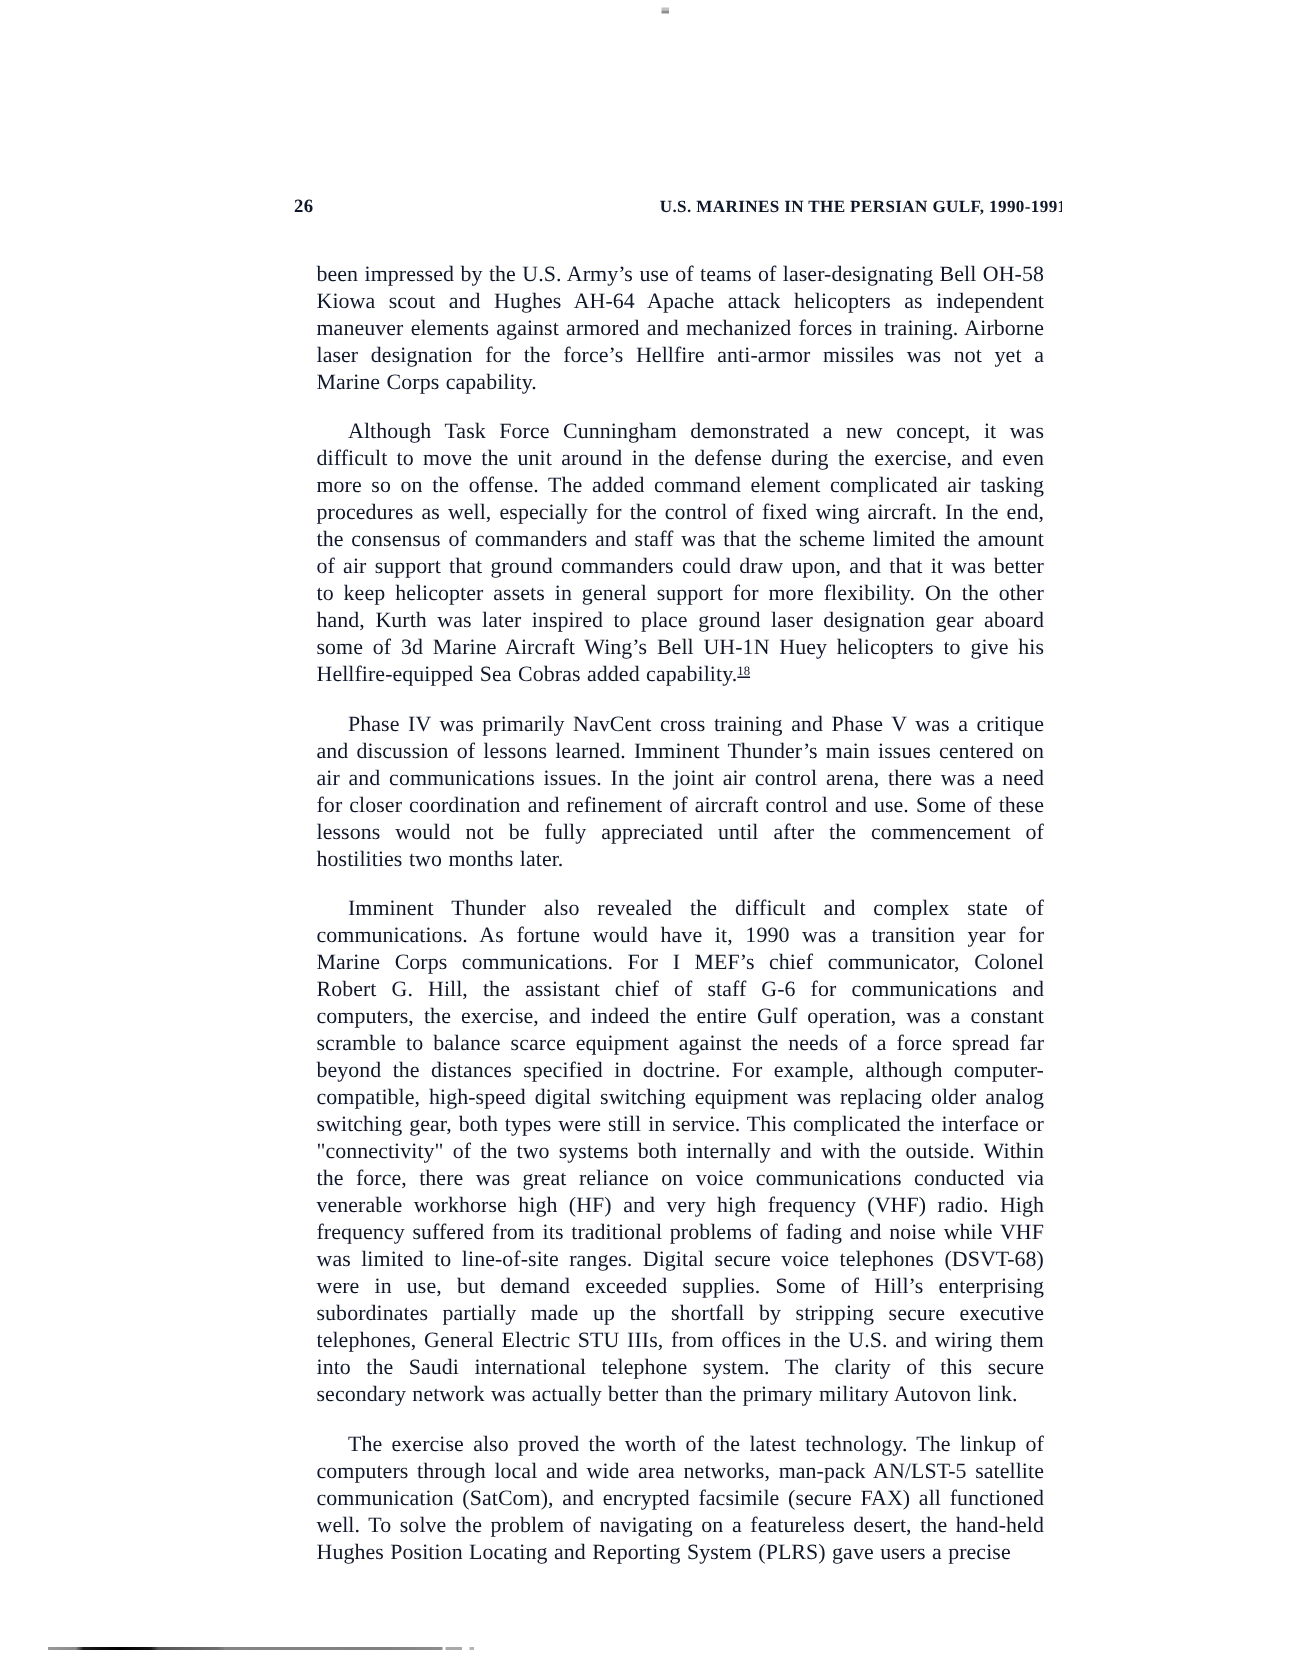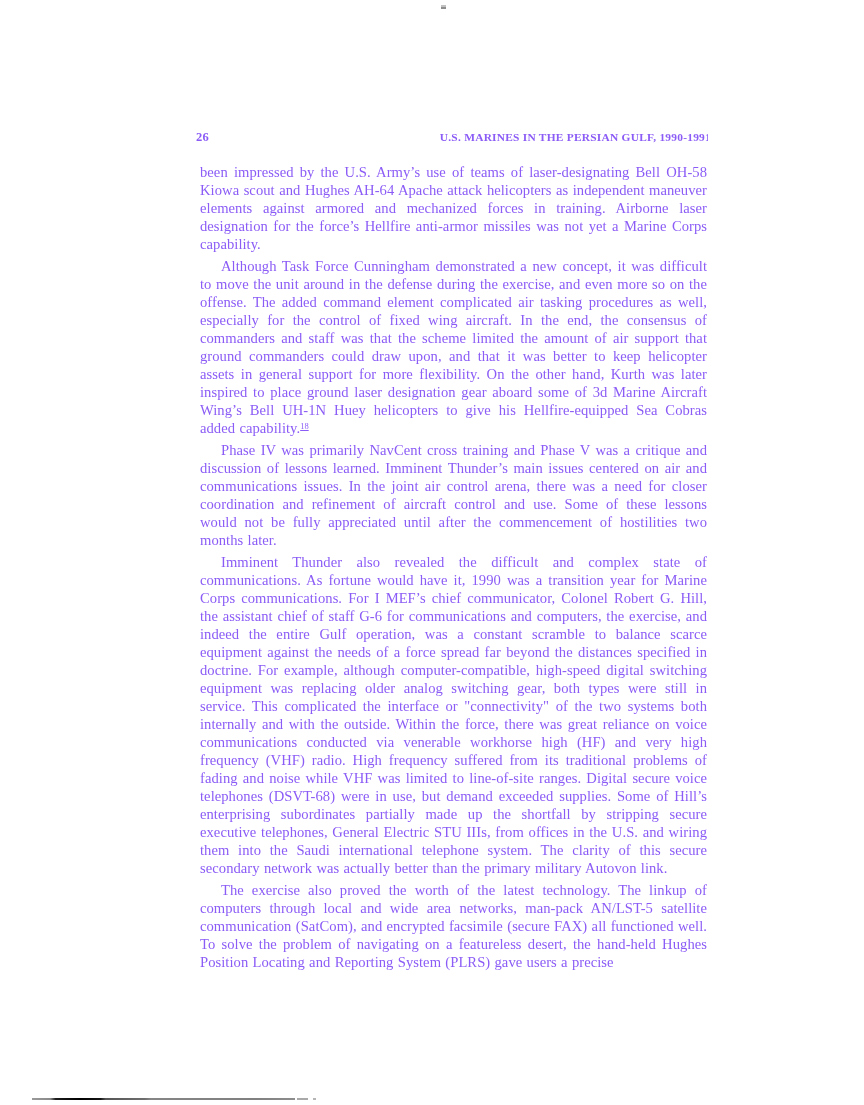--- a/index.html
+++ b/index.html
@@ -7,21 +7,21 @@
     padding: 0;
     background: #ffffff;
   }
   .page {
     position: relative;
     width: 708px;
     height: 1105px;
     background: #ffffff;
     overflow: hidden;
     font-family: "Liberation Serif", serif;
-    color: #8b5cf6;
+    color: #0f172a;
   }
   .scan-artifact-top {
     position: absolute;
     left: 441px;
     top: 7px;
     width: 5px;
     height: 2px;
     background: #8e8e8e;
     box-shadow: 0 -2px 0 0 #c2c2c2;
   }
@@ -43,21 +43,21 @@
     font-size: 11.4px;
     letter-spacing: 0.25px;
   }
   .body-text {
     position: absolute;
     left: 196px;
     top: 159px;
     width: 515px;
   }
   .body-text p {
-    margin: 4px;
+    margin: 15px;
     text-align: justify;
     font-size: 14.6px;
     line-height: 18px;
     text-indent: 21px;
     word-spacing: 0.6px;
     letter-spacing: 0.05px;
   }
   .body-text p.continuation {
     text-indent: 0;
   }

